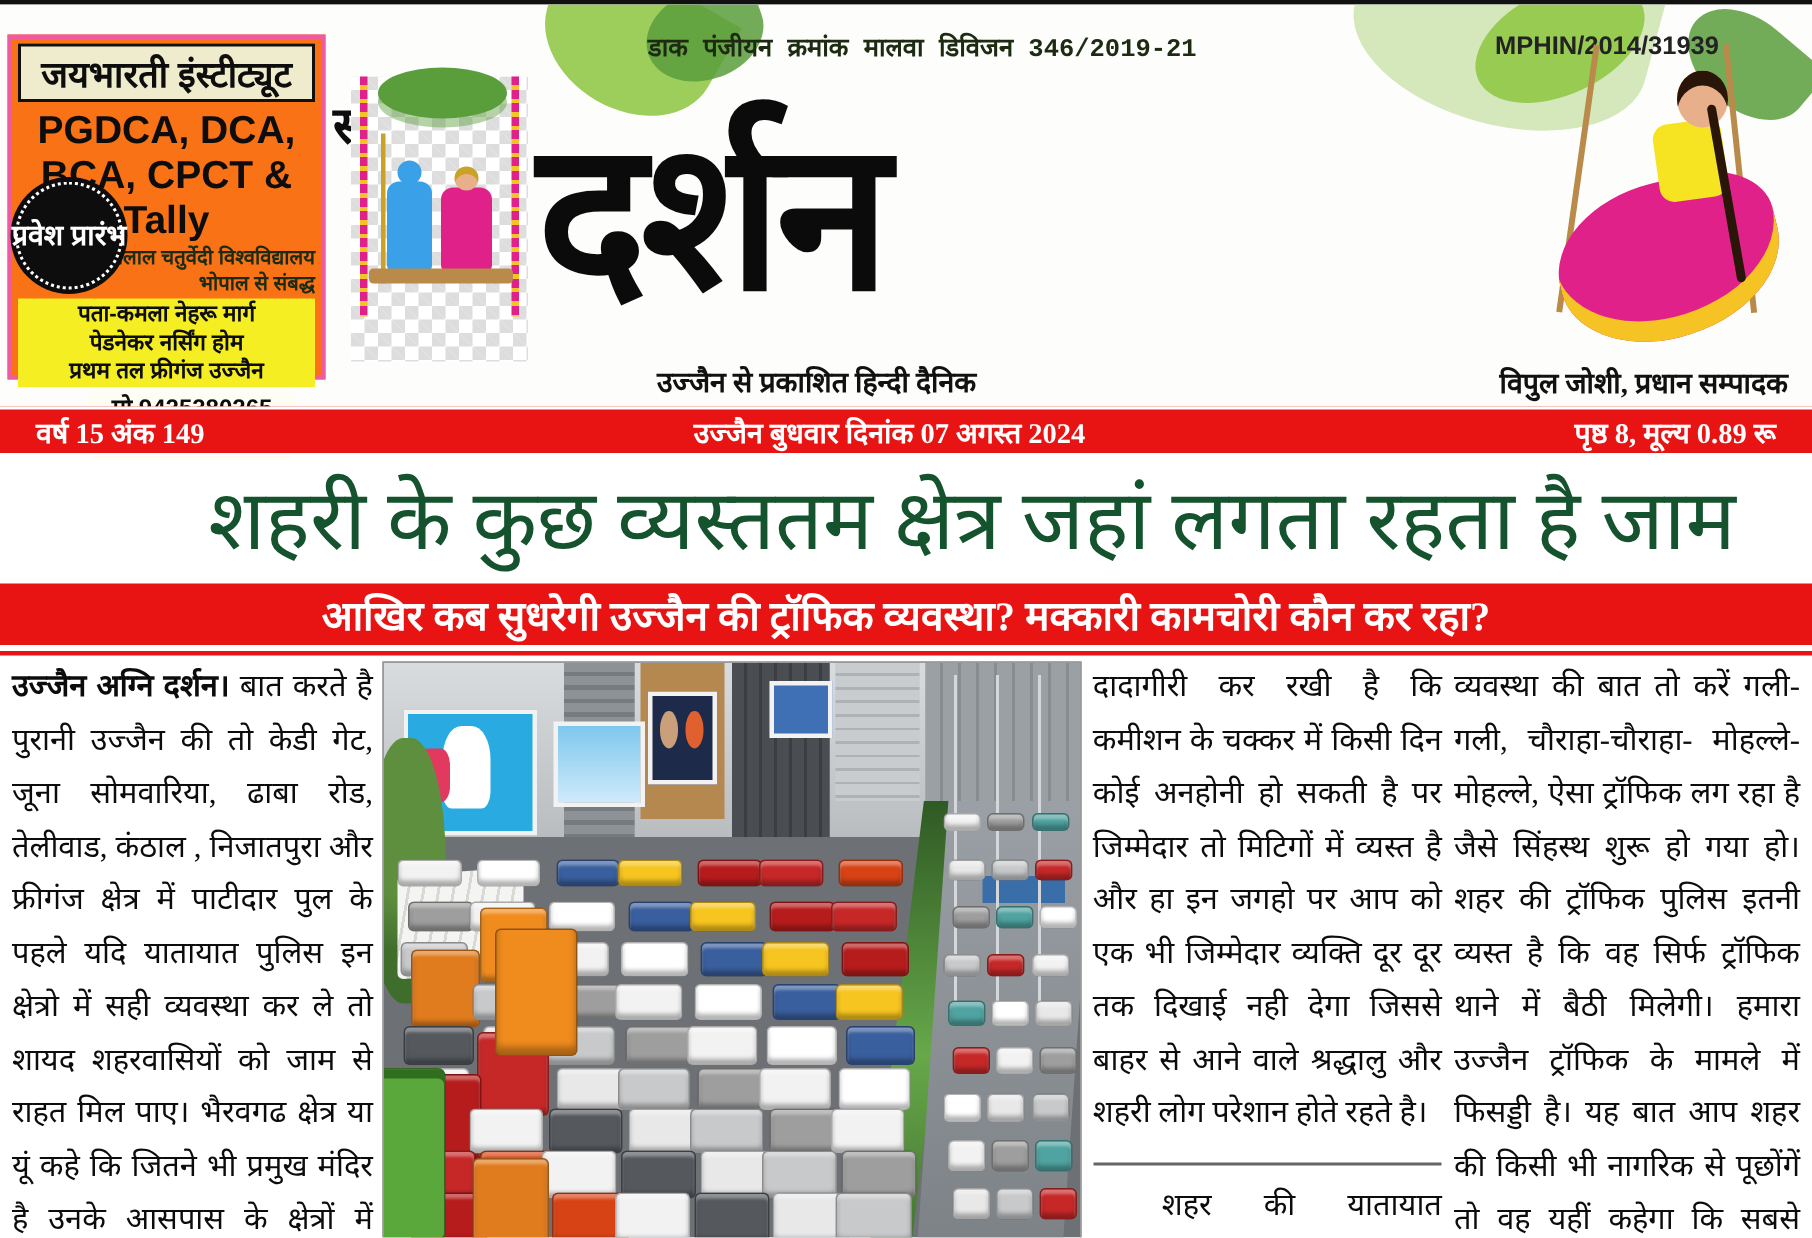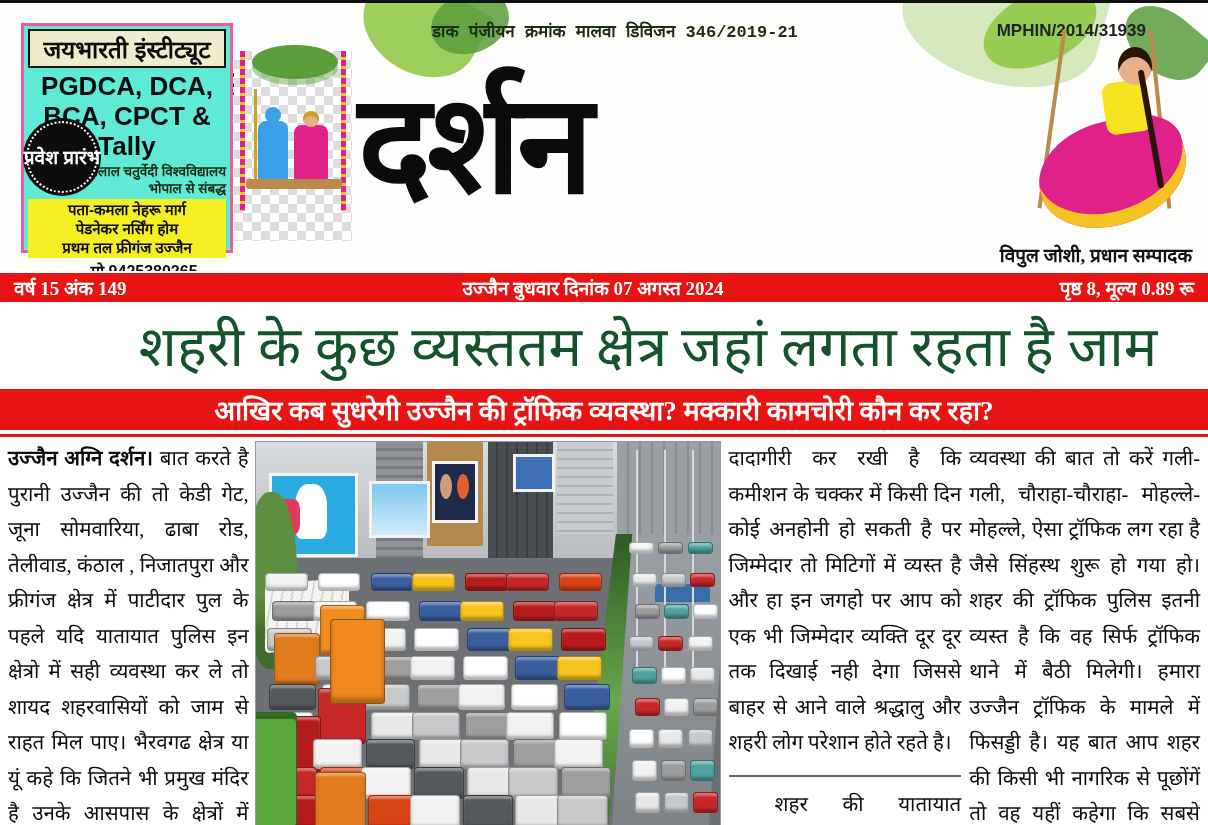--- a/index.html
+++ b/index.html
@@ -32,30 +32,30 @@
   .woman { position:absolute; right:8px; top:26px; width:180px; height:215px; }
   .woman .rope { position:absolute; top:0; width:4px; height:180px; background:#b98a4a; }
   .woman .skirt { position:absolute; left:18px; top:92px; width:150px; height:104px; background:#e0218a; border-radius:60% 40% 65% 55%; transform:rotate(-14deg); box-shadow:inset 0 -14px 0 #f6c324; }
   .woman .blouse { position:absolute; left:84px; top:52px; width:46px; height:52px; background:#f6e321; border-radius:10px; transform:rotate(-8deg); }
   .woman .head { position:absolute; left:98px; top:18px; width:34px; height:38px; background:#e8b08a; border-radius:50%; box-shadow:inset 0 10px 0 #2a1608; }
   .woman .braid { position:absolute; left:128px; top:40px; width:6px; height:120px; background:#2a1608; border-radius:4px; transform:rotate(-10deg); }
   .tagline { position:absolute; left:438px; top:238px; font-size:19px; font-weight:bold; color:#111; }
   .website { position:absolute; left:742px; top:239px; font-size:19px; font-weight:bold; color:#111; font-family:"Liberation Sans",sans-serif; }
   .editor { position:absolute; right:16px; top:239px; font-size:19px; font-weight:bold; color:#111; }
   
-  .ad { position:absolute; left:5px; top:20px; width:212px; height:230px; background:#5eead4; border:3px solid #ef5aa0; padding:3px 4px; font-family:"Liberation Sans","DejaVu Sans",sans-serif;margin-left:16px; }
+  .ad { position:absolute; left:5px; top:20px; width:212px; height:230px; background:#f97316; border:3px solid #ef5aa0; padding:3px 4px; font-family:"Liberation Sans","DejaVu Sans",sans-serif; }
   .ad-title { background:#efeccd; border:2px solid #111; text-align:center; font-size:24px; font-weight:900; color:#0d0d0d; padding:1px 0; }
   .ad-courses { text-align:center; font-size:26px; font-weight:900; color:#0d0d0d; line-height:30px; margin-top:3px; font-family:"Liberation Sans",sans-serif; }
   .ad-aff { text-align:right; font-size:13.5px; font-weight:bold; color:#1d2b12; line-height:17px; margin-top:2px; }
   .ad-yellow { background:#f4ee22; margin-top:2px; padding:1px 3px; text-align:center; font-size:15px; font-weight:bold; color:#0d0d0d; line-height:19px; }
   .ad-phone { background:#fdfdf3; border-radius:8px; margin:2px 0 0 46px; text-align:center; font-size:16px; font-weight:bold; color:#0d0d0d; padding:0 2px; width:140px; }
   .ad-badge { position:absolute; left:-1px; top:92px; width:78px; height:78px; background:#0d0d0d; border-radius:50%; color:#fff; display:flex; align-items:center; justify-content:center; text-align:center; font-size:19px; font-weight:bold; line-height:23px; outline:2px dotted #fff; outline-offset:-5px; }
   .ad-branch { position:absolute; left:-3px; top:176px; width:112px; background:#3fa08e; border-left:6px solid #e02020; color:#f6e321; font-size:14px; font-weight:bold; font-style:italic; text-align:center; line-height:18px; padding:3px 2px; }
   
-  .datebar { position:absolute; left:0; top:268px; width:1208px; height:33px; background:#e81414; color:#fff; display:flex; align-items:center; justify-content:space-between; padding:0 14px; font-size:19px; font-weight:bold; border-top:2px solid #fff; border-bottom:2px solid #fff; }
+  .datebar { position:absolute; left:0; top:268px; width:1208px; height:33px; background:#e81414; color:#fff; display:flex; align-items:center; justify-content:space-between; padding:0 24px; font-size:19px; font-weight:bold; border-top:2px solid #fff; border-bottom:2px solid #fff; }
   
   .headline { position:absolute; left:0; top:301px; width:1208px; height:80px; display:flex; align-items:center; justify-content:center; font-size:56px; font-weight:400; color:#14532d; letter-spacing:0px; white-space:nowrap;margin-left:44px; }
   .subbar { position:absolute; left:0; top:386px; width:1208px; height:41px; background:#e81414; color:#fff; display:flex; align-items:center; justify-content:center; font-size:27px; font-weight:900; }
   .redline { position:absolute; left:0; top:431px; width:1208px; height:3px; background:#e81414; }
   
   .bodyrow { position:absolute; left:0; top:438px; width:1208px; height:387px; display:flex; }
   .col { font-size:20.5px; line-height:35.5px; color:#0c0c0c; text-align:justify; }
   .col1 { width:244px; margin-left:8px; }
   .col3 { width:236px; margin-left:8px; }
   .col4 { width:234px; margin-left:8px; margin-right:8px; }
@@ -129,20 +129,21 @@
 
     <div class="woman">
       <span class="rope" style="left:30px;transform:rotate(8deg);"></span>
       <span class="rope" style="right:38px;transform:rotate(-6deg);"></span>
       <span class="skirt"></span>
       <span class="blouse"></span>
       <span class="head"></span>
       <span class="braid"></span>
     </div>
 
+    <div class="tagline">उज्जैन से प्रकाशित हिन्दी दैनिक</div>
     <div class="editor">विपुल जोशी, प्रधान सम्पादक</div>
   </div>
 
   <div class="ad">
     <div class="ad-title">जयभारती इंस्टीट्यूट</div>
     <div class="ad-courses">PGDCA, DCA, BCA, CPCT &amp; Tally</div>
     <div class="ad-aff">
       <div>माखनलाल चतुर्वेदी विश्वविद्यालय</div>
       <div>भोपाल से संबद्ध</div>
     </div>

